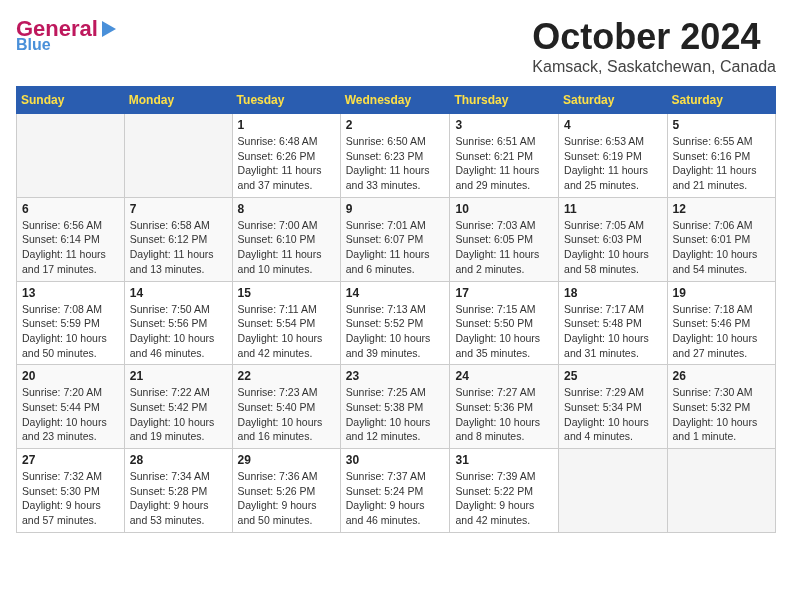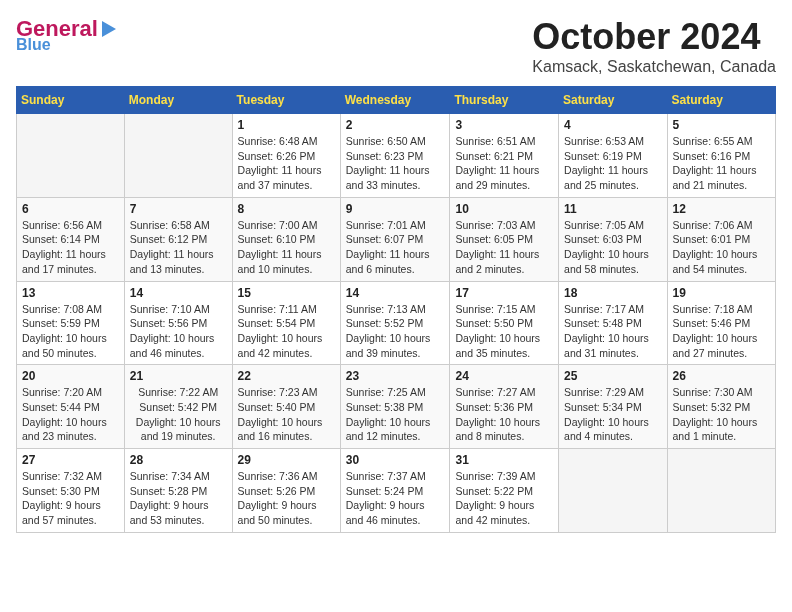--- a/index.html
+++ b/index.html
@@ -187,21 +187,21 @@
       </tr>
       <tr>
         <td>
           <div class="day-number">13</div>
           <div class="day-detail" style="white-space: pre-line;">Sunrise: 7:08 AM
 Sunset: 5:59 PM
 Daylight: 10 hours and 50 minutes.</div>
         </td>
         <td>
           <div class="day-number">14</div>
-          <div class="day-detail" style="white-space: pre-line;">Sunrise: 7:10 AM
+          <div class="day-detail" style="white-space: pre-line;">Sunrise: 7:50 AM
 Sunset: 5:56 PM
 Daylight: 10 hours and 46 minutes.</div>
         </td>
         <td>
           <div class="day-number">15</div>
           <div class="day-detail" style="white-space: pre-line;">Sunrise: 7:11 AM
 Sunset: 5:54 PM
 Daylight: 10 hours and 42 minutes.</div>
         </td>
         <td>
@@ -231,21 +231,21 @@
       </tr>
       <tr>
         <td>
           <div class="day-number">20</div>
           <div class="day-detail" style="white-space: pre-line;">Sunrise: 7:20 AM
 Sunset: 5:44 PM
 Daylight: 10 hours and 23 minutes.</div>
         </td>
         <td>
           <div class="day-number">21</div>
-          <div class="day-detail" style="white-space: pre-line; text-align: center;">Sunrise: 7:22 AM
+          <div class="day-detail" style="white-space: pre-line;">Sunrise: 7:22 AM
 Sunset: 5:42 PM
 Daylight: 10 hours and 19 minutes.</div>
         </td>
         <td>
           <div class="day-number">22</div>
           <div class="day-detail" style="white-space: pre-line;">Sunrise: 7:23 AM
 Sunset: 5:40 PM
 Daylight: 10 hours and 16 minutes.</div>
         </td>
         <td>

